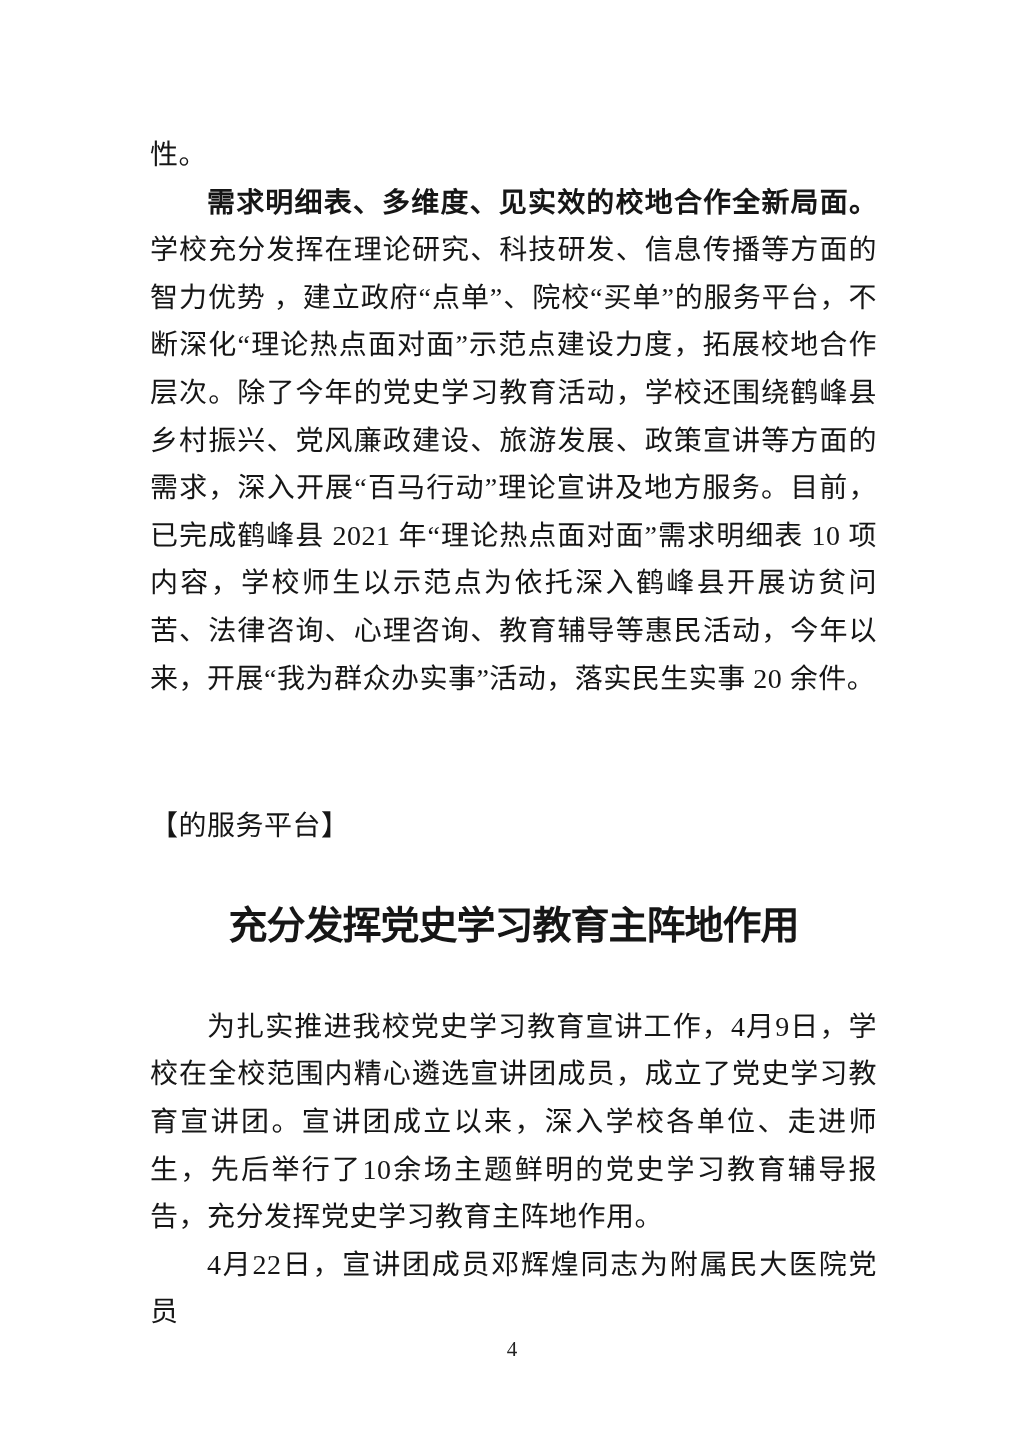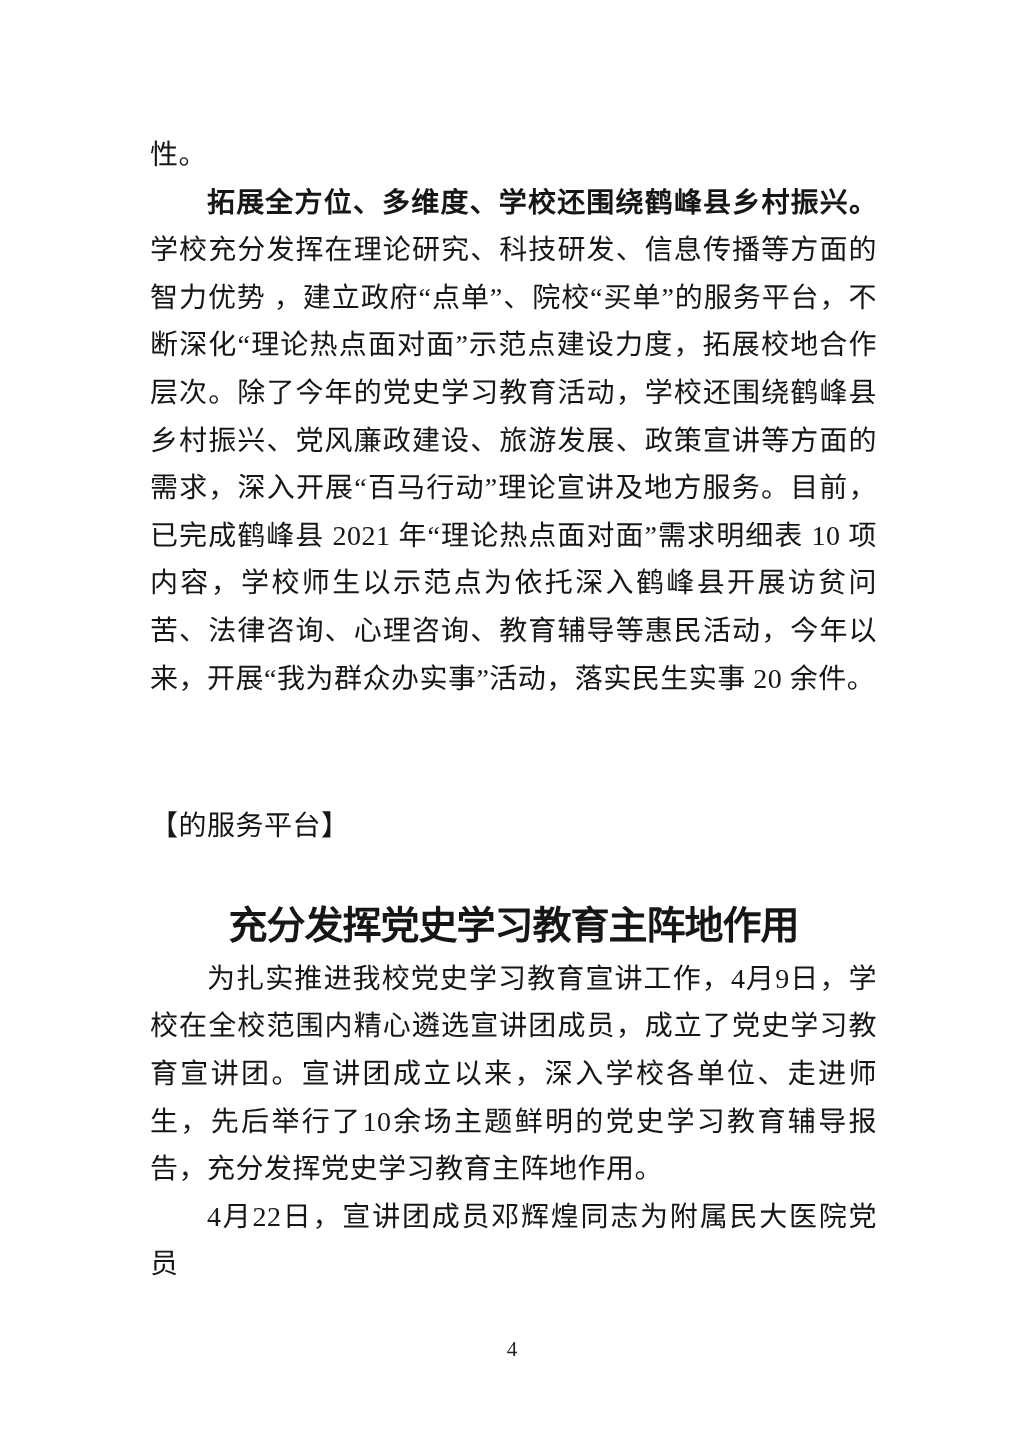--- a/index.html
+++ b/index.html
@@ -51,41 +51,42 @@
     margin-top: 47px;
     font-size: 39px;
     line-height: 58px;
     font-weight: bold;
     text-align: center;
     text-indent: 0;
     letter-spacing: -1px;
     font-family: "Liberation Serif", "DejaVu Serif", serif;
   }
   .article-para-first {
+    margin-top: 48px;
   }
   .page-number {
     position: absolute;
     top: 1336px;
     left: 0;
     width: 100%;
     text-align: center;
     font-size: 21px;
     line-height: 26px;
     color: #222222;
   }
 </style>
 </head>
 <body>
 
 <div class="page">
   <div class="content">
 
     <p class="body-text tail-line">性。</p>
 
-    <p class="body-text para"><span class="bold-lead">拓展全方位、多维度、学校还围绕鹤峰县乡村振兴。</span><span>学校充分发挥在理论研究、科技研发、信息传播等方面的智力优势 ，建立政府“点单”、院校“买单”的服务平台，不断深化“理论热点面对面”示范点建设力度，拓展校地合作层次。除了今年的党史学习教育活动，学校还围绕鹤峰县乡村振兴、党风廉政建设、旅游发展、政策宣讲等方面的需求，深入开展“百马行动”理论宣讲及地方服务。目前，已完成鹤峰县 2021 年“理论热点面对面”需求明细表 10 项内容，学校师生以示范点为依托深入鹤峰县开展访贫问苦、法律咨询、心理咨询、教育辅导等惠民活动，今年以来，开展“我为群众办实事”活动，落实民生实事 20 余件。</span></p>
+    <p class="body-text para"><span class="bold-lead">需求明细表、多维度、见实效的校地合作全新局面。</span><span>学校充分发挥在理论研究、科技研发、信息传播等方面的智力优势 ，建立政府“点单”、院校“买单”的服务平台，不断深化“理论热点面对面”示范点建设力度，拓展校地合作层次。除了今年的党史学习教育活动，学校还围绕鹤峰县乡村振兴、党风廉政建设、旅游发展、政策宣讲等方面的需求，深入开展“百马行动”理论宣讲及地方服务。目前，已完成鹤峰县 2021 年“理论热点面对面”需求明细表 10 项内容，学校师生以示范点为依托深入鹤峰县开展访贫问苦、法律咨询、心理咨询、教育辅导等惠民活动，今年以来，开展“我为群众办实事”活动，落实民生实事 20 余件。</span></p>
 
     <div class="body-text section-label">【的服务平台】</div>
 
     <h1 class="article-title">充分发挥党史学习教育主阵地作用</h1>
 
     <p class="body-text para article-para-first">为扎实推进我校党史学习教育宣讲工作，4月9日，学校在全校范围内精心遴选宣讲团成员，成立了党史学习教育宣讲团。宣讲团成立以来，深入学校各单位、走进师生，先后举行了10余场主题鲜明的党史学习教育辅导报告，充分发挥党史学习教育主阵地作用。</p>
 
     <p class="body-text para">4月22日，宣讲团成员邓辉煌同志为附属民大医院党员</p>
 
   </div>

